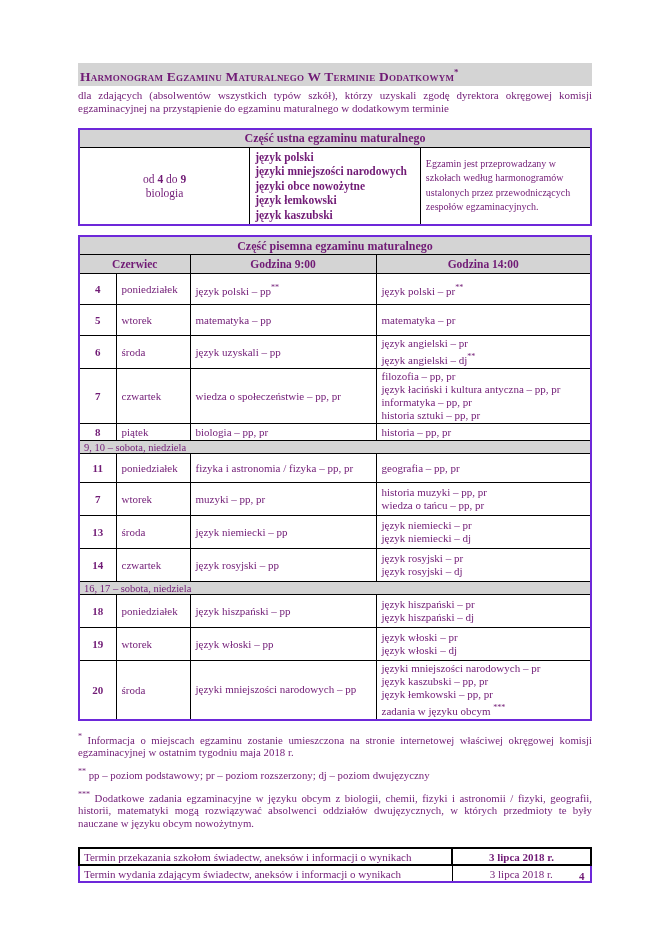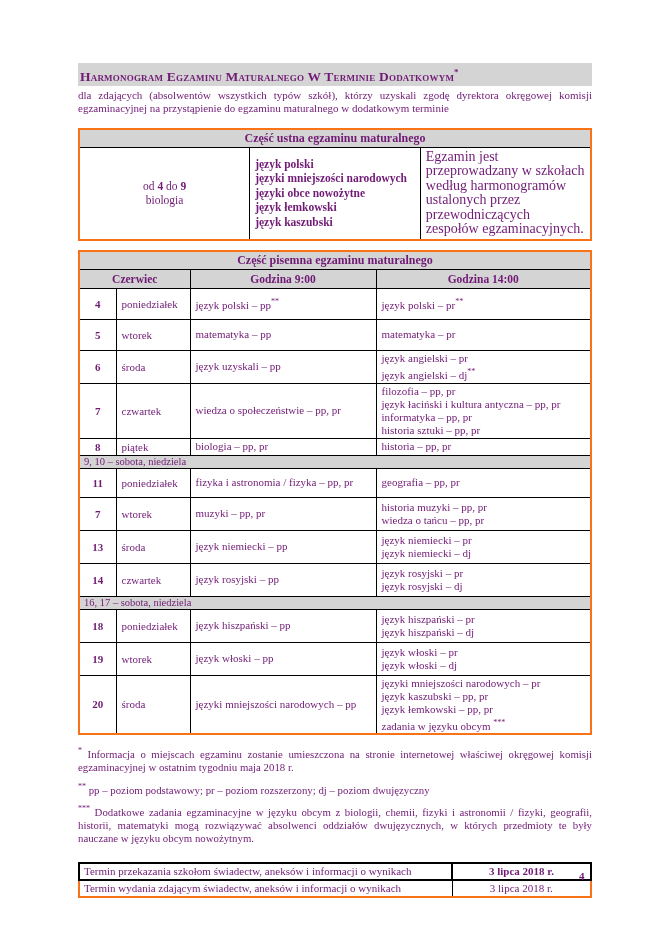--- a/index.html
+++ b/index.html
@@ -25,34 +25,34 @@
   }
   .doc-title sup{font-size:9px;font-variant:normal;}
   .subtitle{
     font-size:11px;line-height:13px;
     text-align:justify;
     margin-top:3px;
   }
 
   
   table{border-collapse:collapse;width:100%;table-layout:fixed;}
-  table.bordered{border:2px solid #f97316;}
+  table.bordered{border:2px solid #6d28d9;}
   table.bordered td{border:1px solid #000;vertical-align:middle;}
   .thead{
     background:#d4d4d4;
     font-weight:bold;text-align:center;
     font-size:12px;height:15px;line-height:14px;
   }
 
   
   .oral{margin-top:13px;}
   .oral .date-cell{width:65px;text-align:center;font-size:11.5px;line-height:14px;}
   .oral .subjects-cell{width:258px;padding:2px 5px;font-weight:bold;font-size:11.5px;}
   .oral .subjects-cell div{line-height:14.5px;}
-  .oral .note-cell{padding:2px 5px;font-size:14px;line-height:14.5px;}
+  .oral .note-cell{padding:2px 5px;font-size:10px;line-height:14.5px;}
 
   
   .written{margin-top:9px;}
   .written .cols td{
     background:#d4d4d4;font-weight:bold;text-align:center;
     font-size:11.5px;height:16px;line-height:14px;
   }
   .written td.day{text-align:center;font-weight:bold;font-size:11px;}
   .written td.wd, .written td.subj{padding:1px 5px;font-size:11px;}
   .written .line{line-height:13px;}

